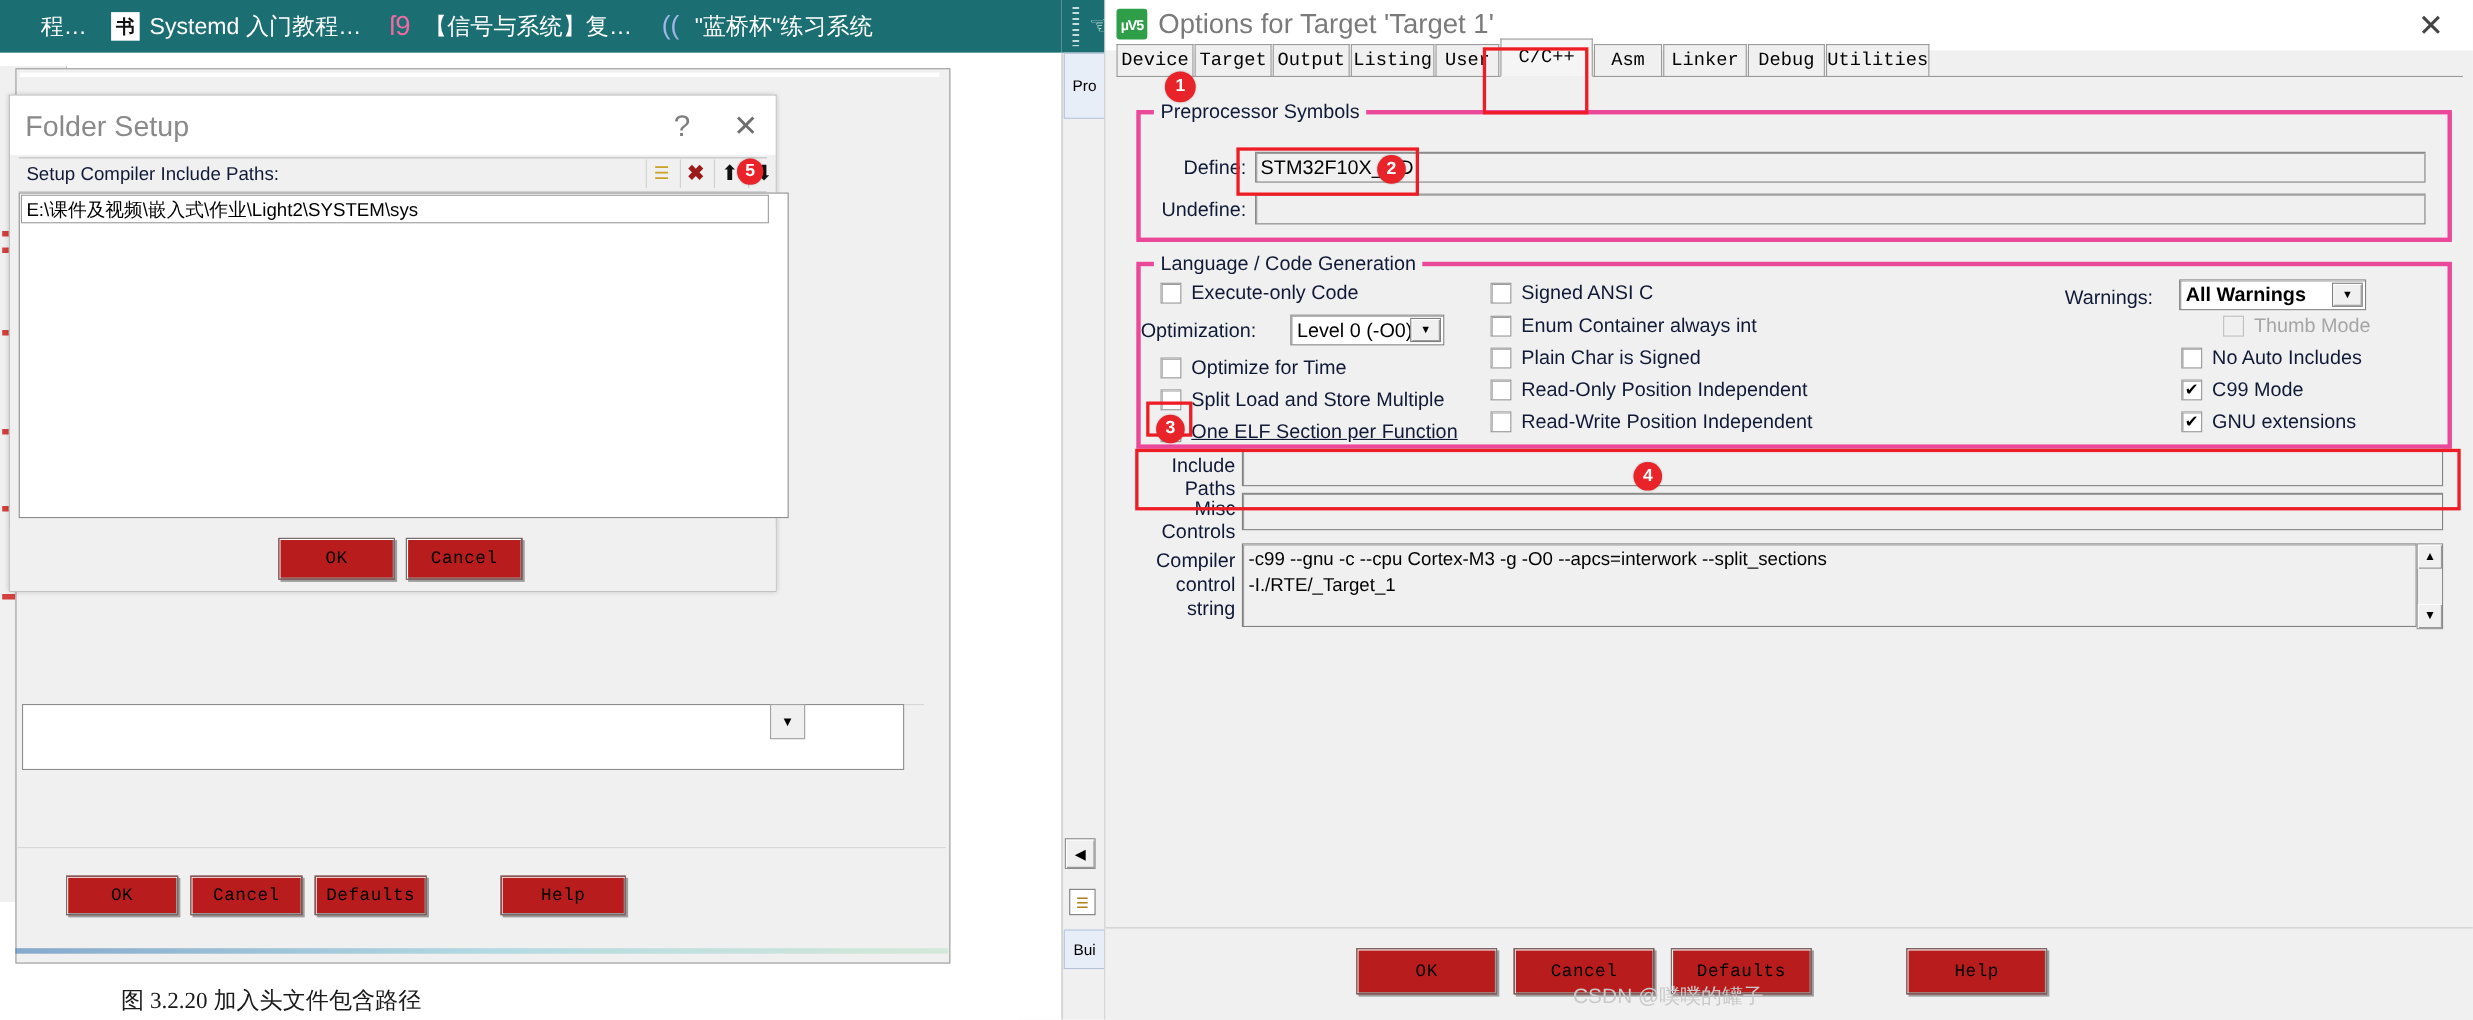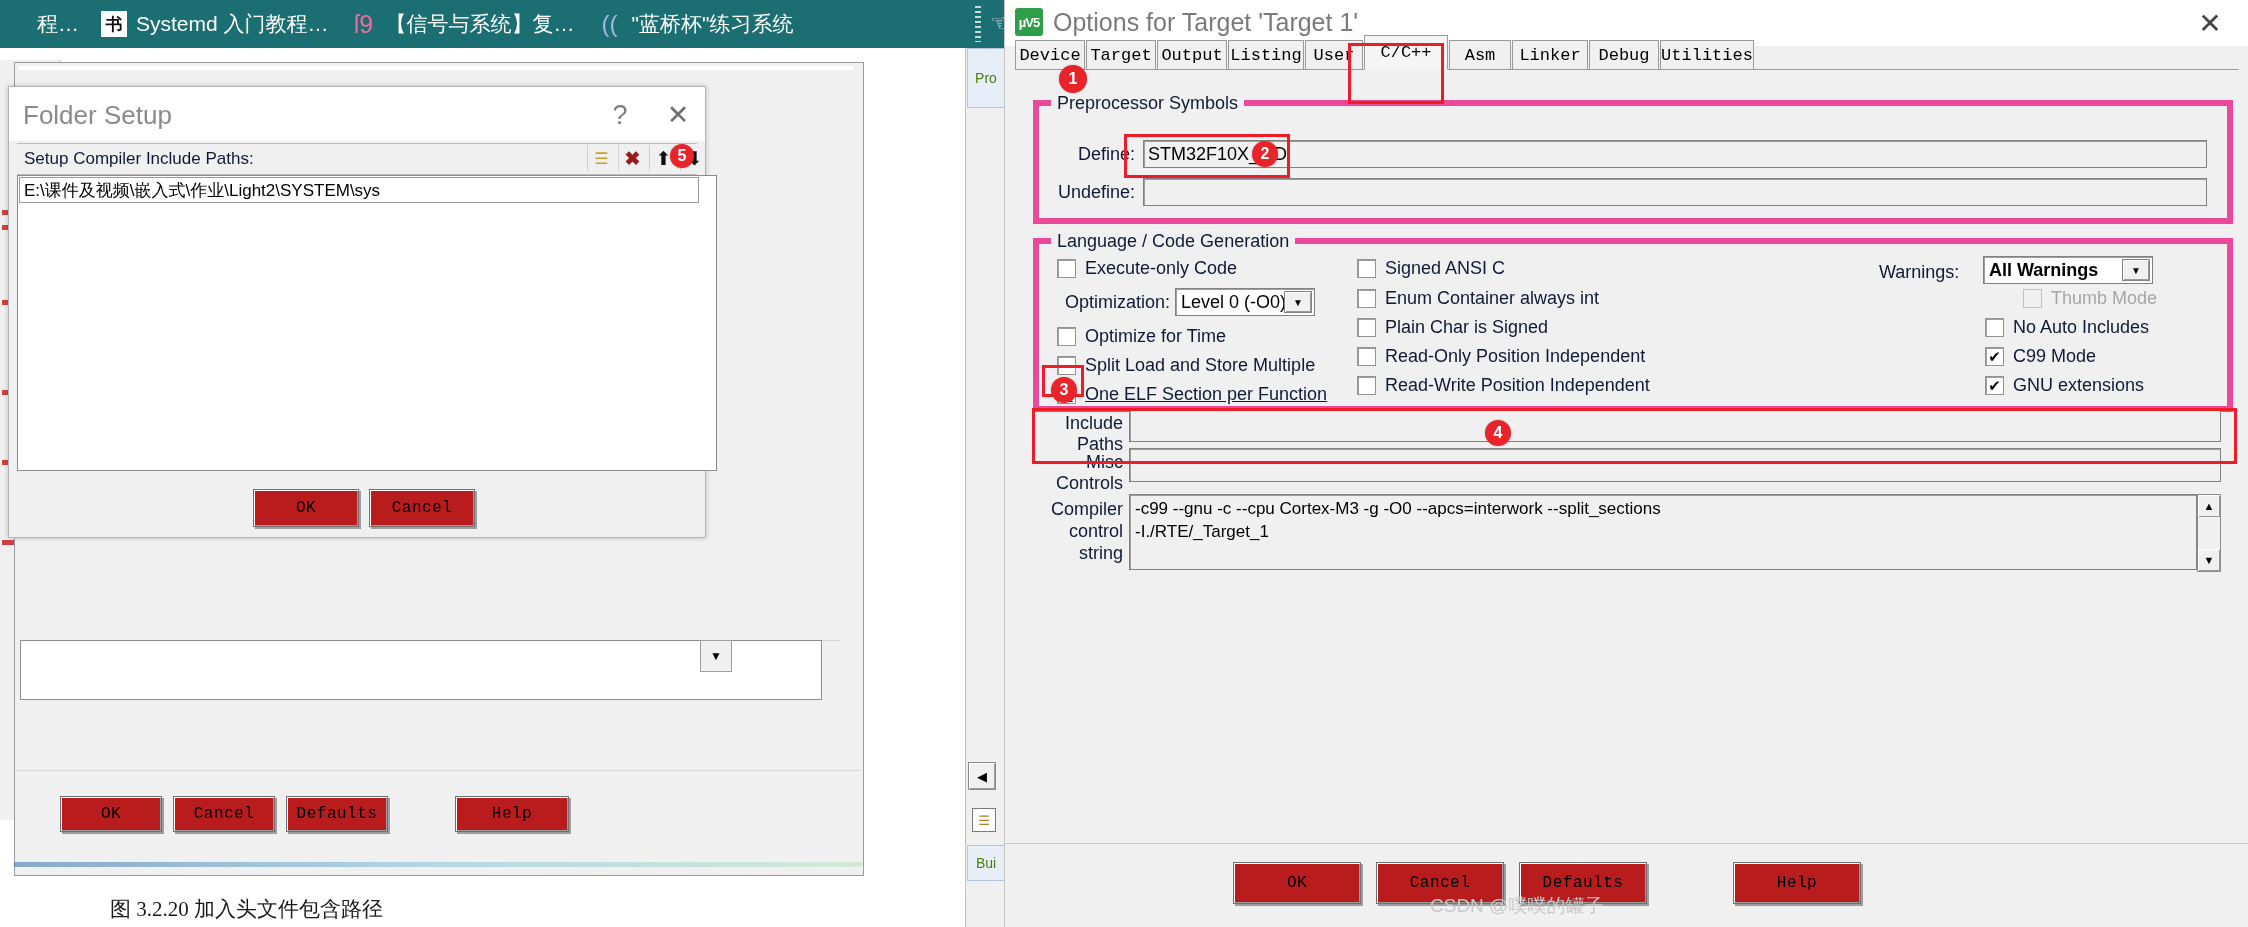--- a/index.html
+++ b/index.html
@@ -216,21 +216,21 @@
   .tab.active{
     background:#f5f5f5;top:-5px;height:35px;
     border-bottom:1px solid #f0f0f0;z-index:5;
   }
   #tab-underline{
     position:absolute;left:10px;top:69px;width:1224px;height:1px;background:#9a9a9a;
   }
 
   
   .group{
-    position:absolute;border:6px solid #ec4899;
+    position:absolute;border:4px solid #ec4899;
   }
   .group-title{
     position:absolute;background:#f0f0f0;padding:0 6px;
     font-size:18px;color:#101a36;top:-13px;left:12px;white-space:nowrap;
   }
   .fld-label{position:absolute;font-size:18px;color:#101a36;text-align:right;}
   .txtinput{
     position:absolute;background:#f0f0f0;
     border:1px solid #828282;
     box-shadow: inset 1px 1px 0 #9d9d9d;
@@ -309,21 +309,21 @@
   #caption{
     position:absolute;left:110px;top:895px;font-size:21px;color:#1a1a1a;
     font-family:"Liberation Serif",serif;white-space:nowrap;
   }
 
   
   #dock-col{left:965px;top:48px;width:40px;height:879px;background:#f0f0f0;border-left:1px solid #c0c0c0;}
   .dock-tab{
     position:absolute;left:967px;width:36px;
     background:#e8eef7;border:1px solid #b5c4da;
-    font-size:14px;color:#4d7c0f;
+    font-size:14px;color:#000000;
     display:flex;align-items:center;justify-content:center;
     writing-mode:horizontal-tb;overflow:hidden;
   }
   #dock-arrow{
     position:absolute;left:968px;top:762px;width:26px;height:26px;
     background:#f0f0f0;border:1px solid #8b8b8b;
     box-shadow: inset 1px 1px 0 #ffffff, inset -1px -1px 0 #9a9a9a;
     display:flex;align-items:center;justify-content:center;font-size:13px;
   }
   #dock-icon{
@@ -456,21 +456,21 @@
     <div class="txtinput" style="left:104px;top:72px;width:1064px;height:28px;"></div>
   </div>
 
   <div class="group" style="left:28px;top:238px;width:1188px;height:162px;">
     <div class="group-title">Language / Code Generation</div>
 
     <div class="cb" style="left:18px;top:14px;">
       <span class="box"></span>
       <span>Execute-only Code</span>
     </div>
-    <div class="fld-label" style="left:26px;top:48px;">Optimization:</div>
+    <div class="fld-label" style="left:0;top:48px;">Optimization:</div>
     <div class="combo" style="left:136px;top:44px;width:140px;height:28px;">
       <span>Level 0 (-O0)</span>
       <span class="arrow">▼</span>
     </div>
     <div class="cb" style="left:18px;top:82px;">
       <span class="box"></span>
       <span>Optimize for Time</span>
     </div>
     <div class="cb" style="left:18px;top:111px;">
       <span class="box"></span>

